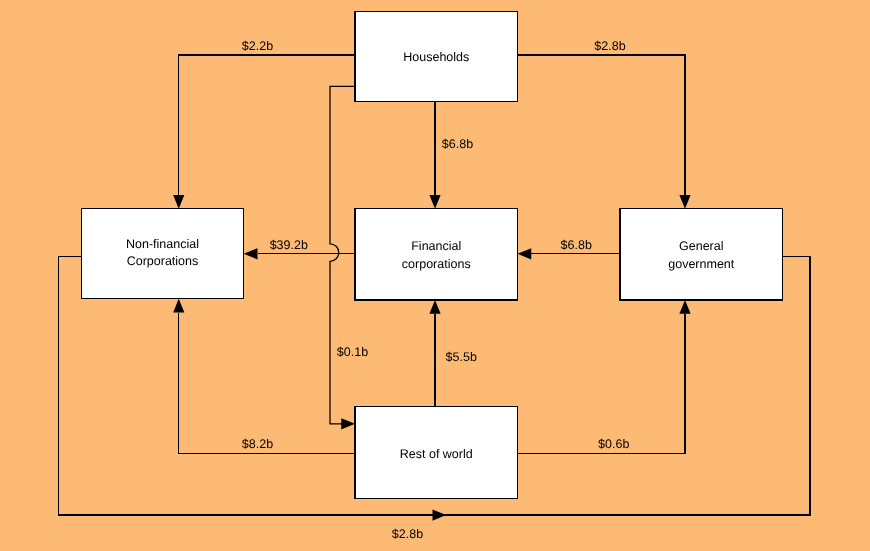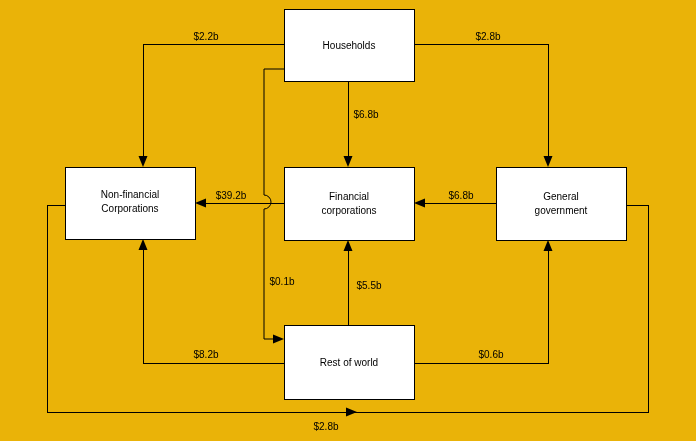--- a/index.html
+++ b/index.html
@@ -1,20 +1,20 @@
 <!DOCTYPE html>
 <html><head>
 <meta charset="utf-8">
 <style>
   html, body { margin: 0; padding: 0; background: #ffffff; }
   .stage {
     position: relative;
     width: 696px;
     height: 441px;
-    background: #eab308;
+    background: #fdba74;
     font-family: "Liberation Sans", sans-serif;
   }
   svg { display: block; }
   .ln   { fill: none; stroke: #000000; stroke-width: 1; }
   .box  { fill: #ffffff; stroke: #000000; stroke-width: 1; shape-rendering: crispEdges; }
   .ah   { fill: #000000; stroke: none; }
   .node-label, .flow-label {
     fill: #000000;
     font-family: "Liberation Sans", sans-serif;
     font-size: 10px;

